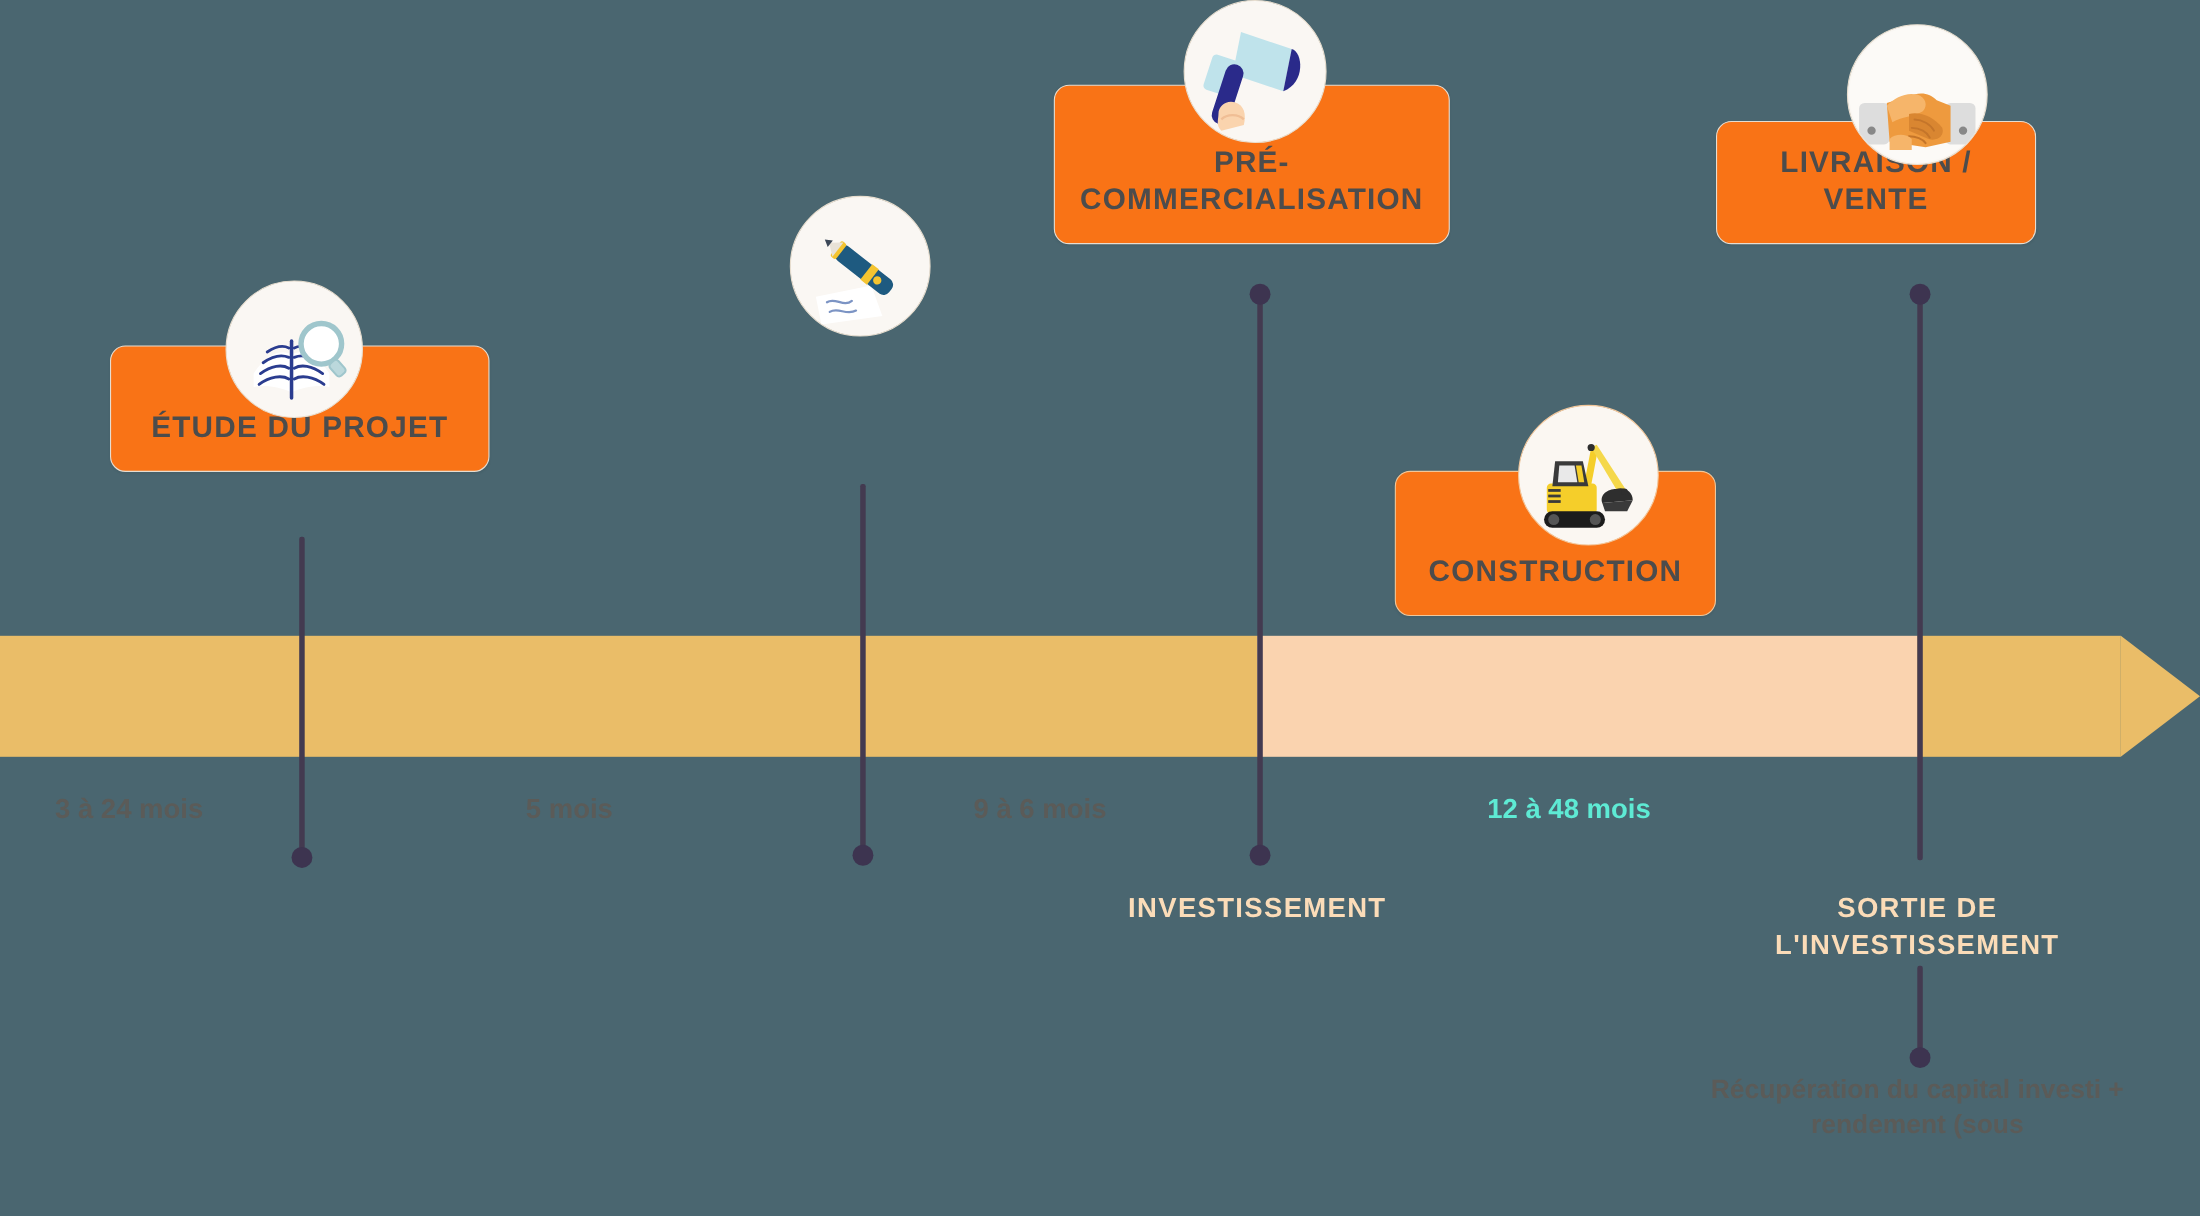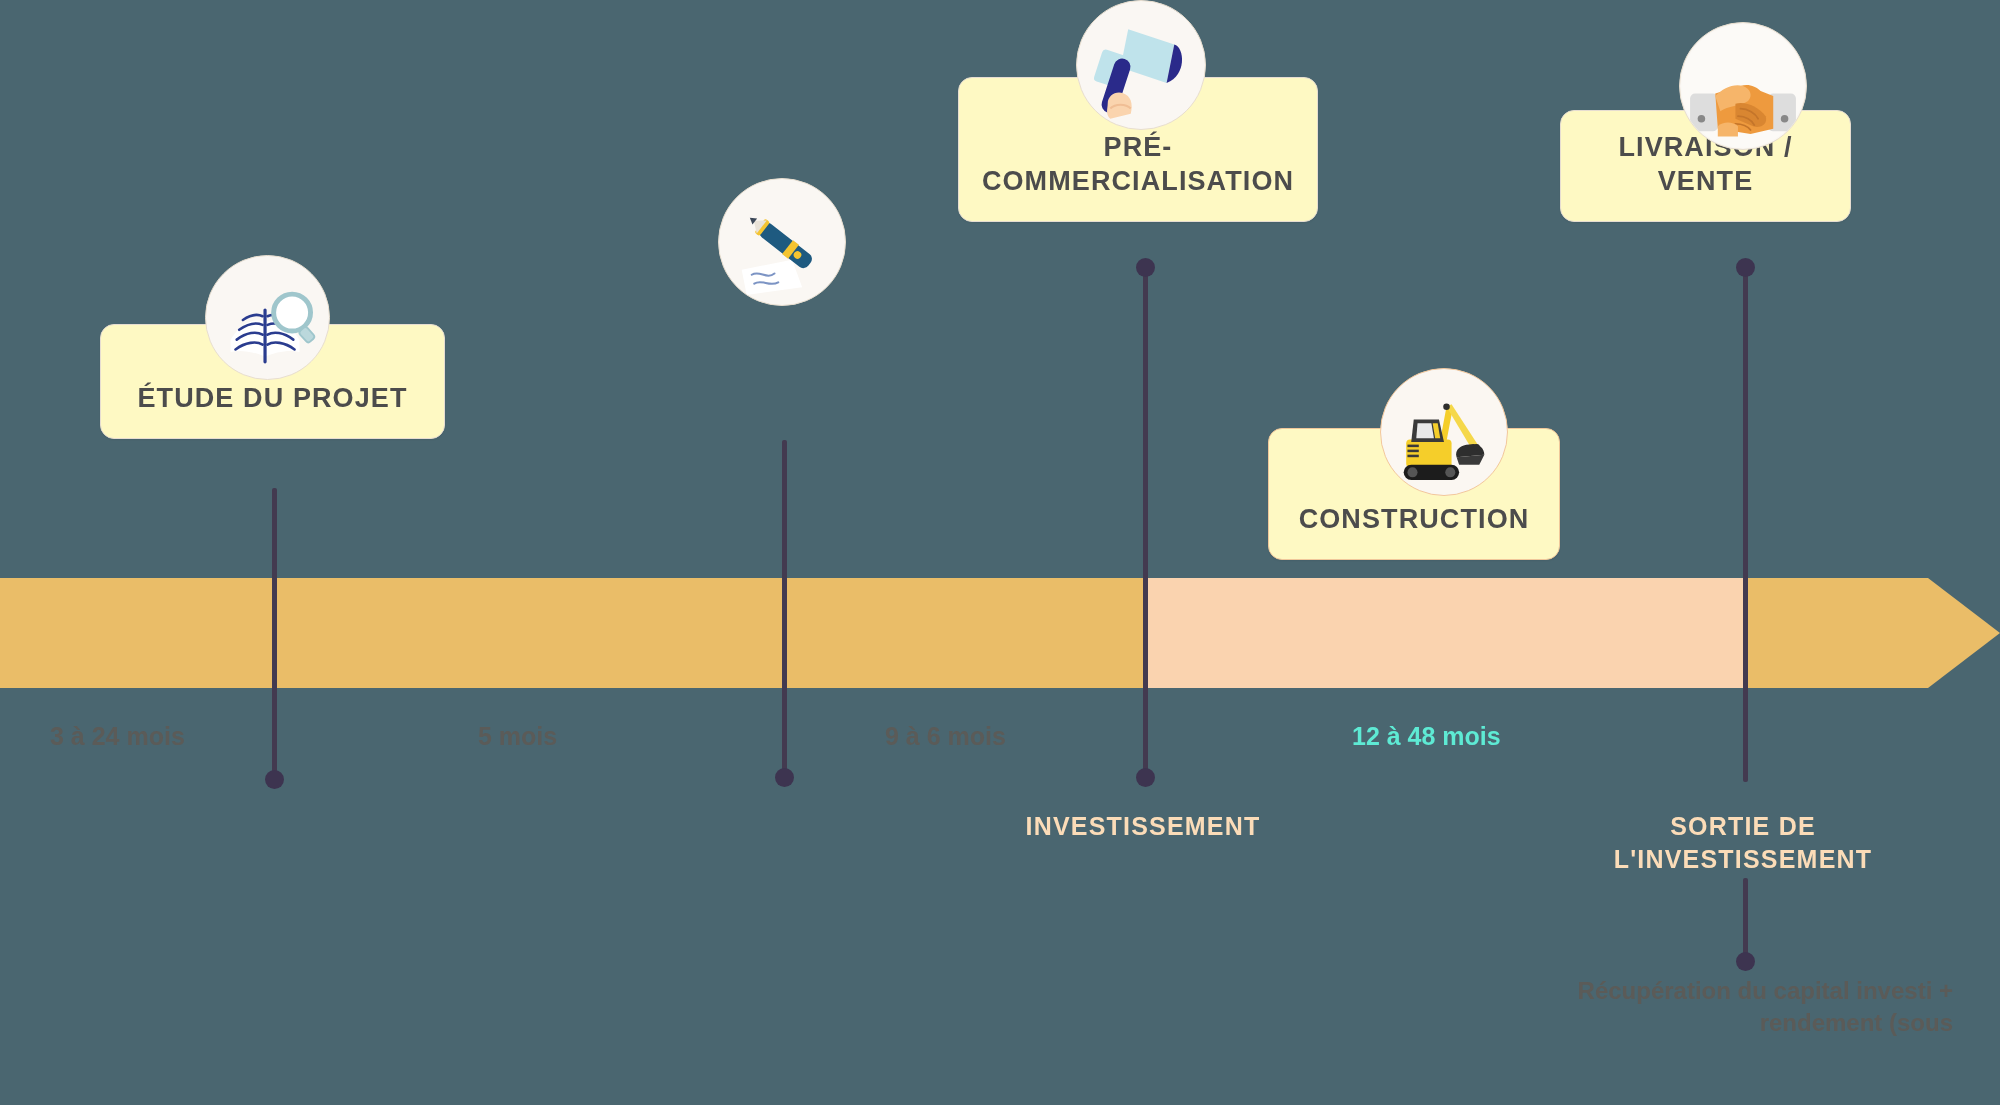--- a/index.html
+++ b/index.html
@@ -28,21 +28,21 @@
     position: absolute; width: 5px; background: #433A50; border-radius: 2px;
   }
   .vdot {
     position: absolute; width: 19px; height: 19px; border-radius: 50%;
     background: #3D3450; transform: translateX(-7px);
   }
 
   
   .card {
     position: absolute;
-    background: #fef9c3;
+    background: #f97316;
     border: 1.5px solid #E6DDD1;
     border-radius: 14px;
     display: flex; align-items: flex-end; 
     box-shadow: 0 1px 2px rgba(0,0,0,0.06);
   }
   .card.accent { border-color: #F0C79A; }
   .card-label {
     color: #4C4C4C;
     font-size: 27px;
     font-weight: 600;
@@ -87,21 +87,21 @@
     line-height: 1.3;
     white-space: pre-line;
   }
 
   
   .footnote {
     position: absolute;
     font-size: 24px;
     font-weight: 700;
     color: #5B5B58;
-    text-align: right;
+    text-align: center;
     line-height: 1.35;
     width: 420px;
   }
   .footnote .ital { font-style: italic; display: block; }
 </style>
 </head>
 <body>
 
 <div id="stage">
 
@@ -120,21 +120,21 @@
 
   <div class="vline" style="left:1143px; top:262px; height:522px;"></div>
   <div class="vdot" style="left:1143px; top:258px;"></div>
   <div class="vdot" style="left:1143px; top:768px;"></div>
 
   <div class="vline" style="left:1743px; top:262px; height:520px;"></div>
   <div class="vdot" style="left:1743px; top:258px;"></div>
   <div class="vline" style="left:1743px; top:878px; height:88px;"></div>
   <div class="vdot" style="left:1743px; top:952px;"></div>
 
-  <div class="card" style="left:100px; top:324px; width:345px; height:115px;">
+  <div class="card" style="left:100px; top:314px; width:345px; height:115px;">
     <div class="card-label">ÉTUDE DU PROJET</div>
   </div>
   <div class="bubble" style="left:205px; top:255px; width:125px; height:125px;">
     <svg viewBox="0 0 100 100" width="125" height="125">
       <circle cx="50" cy="50" r="49" fill="#FAF7F3"></circle>
       <path d="M20 68 C30 52 42 50 48 54 L48 82 C40 78 28 76 20 78 Z" fill="#FFFFFF"></path>
       <path d="M76 68 C66 52 54 50 48 54 L48 82 C56 78 68 76 76 78 Z" fill="#FFFFFF"></path>
       <g stroke="#2A3C8F" stroke-width="2.1" fill="none" stroke-linecap="round">
         <path d="M24 76 C32 70 41 69 46 72"></path>
         <path d="M25 68 C33 62 41 61 46 64"></path>

